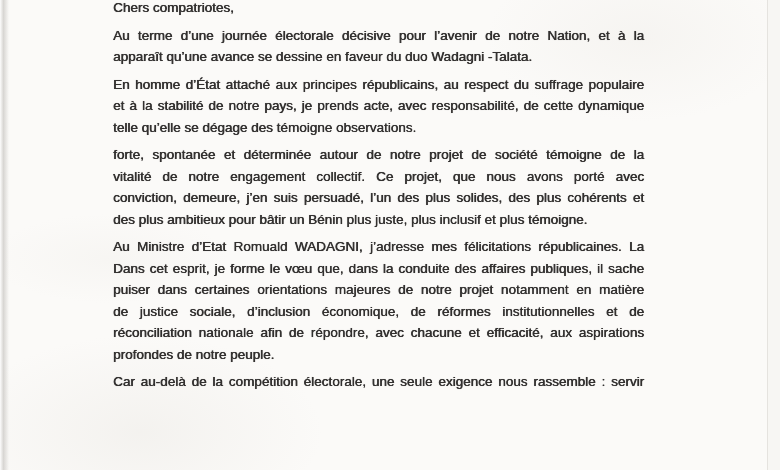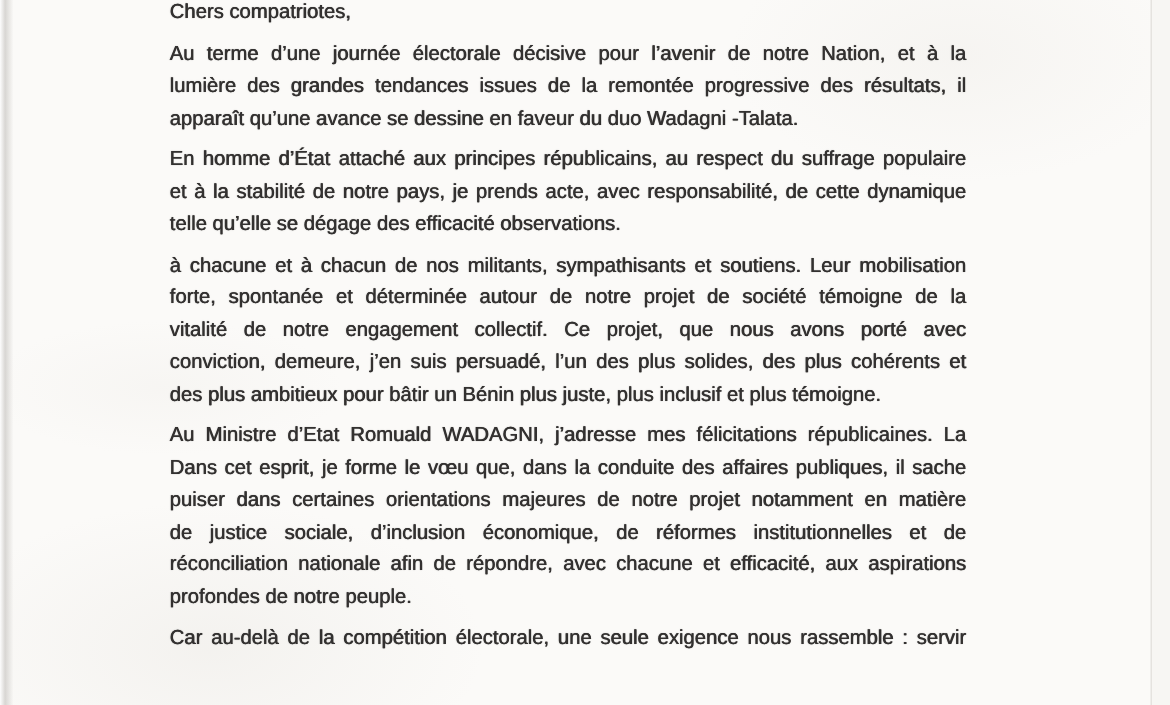--- a/index.html
+++ b/index.html
@@ -63,30 +63,28 @@
 
 <div class="page">
   <div class="edge-left"></div>
   <div class="edge-right"></div>
   <div class="letter-body" id="letter-body">
       <div class="paragraph">
         <div class="line plain">Chers compatriotes,</div>
       </div>
       <div class="paragraph">
         <div class="line">Au terme d’une journée électorale décisive pour l’avenir de notre Nation, et à la</div>
-        <div class="line">lumière des grandes tendances issues de la remontée progressive des résultats, il</div>
         <div class="line para-end">apparaît qu’une avance se dessine en faveur du duo Wadagni -Talata.</div>
       </div>
       <div class="paragraph">
         <div class="line">En homme d’État attaché aux principes républicains, au respect du suffrage populaire</div>
         <div class="line">et à la stabilité de notre pays, je prends acte, avec responsabilité, de cette dynamique</div>
-        <div class="line para-end">telle qu’elle se dégage des efficacité observations.</div>
+        <div class="line para-end">telle qu’elle se dégage des témoigne observations.</div>
       </div>
       <div class="paragraph">
-        <div class="line">à chacune et à chacun de nos militants, sympathisants et soutiens. Leur mobilisation</div>
         <div class="line">forte, spontanée et déterminée autour de notre projet de société témoigne de la</div>
         <div class="line">vitalité de notre engagement collectif. Ce projet, que nous avons porté avec</div>
         <div class="line">conviction, demeure, j’en suis persuadé, l’un des plus solides, des plus cohérents et</div>
         <div class="line para-end">des plus ambitieux pour bâtir un Bénin plus juste, plus inclusif et plus témoigne.</div>
       </div>
       <div class="paragraph">
         <div class="line">Au Ministre d’Etat Romuald WADAGNI, j’adresse mes félicitations républicaines. La</div>
         <div class="line">Dans cet esprit, je forme le vœu que, dans la conduite des affaires publiques, il sache</div>
         <div class="line">puiser dans certaines orientations majeures de notre projet notamment en matière</div>
         <div class="line">de justice sociale, d’inclusion économique, de réformes institutionnelles et de</div>

